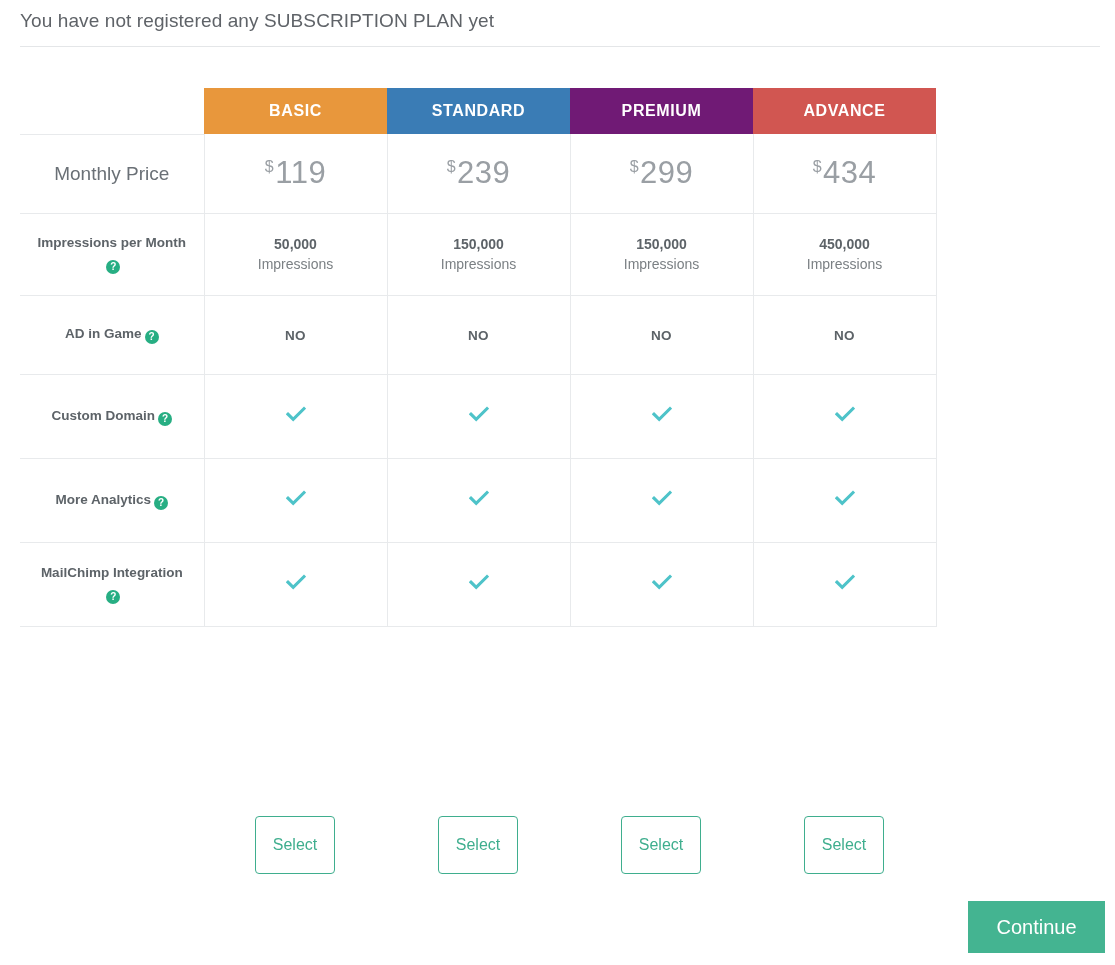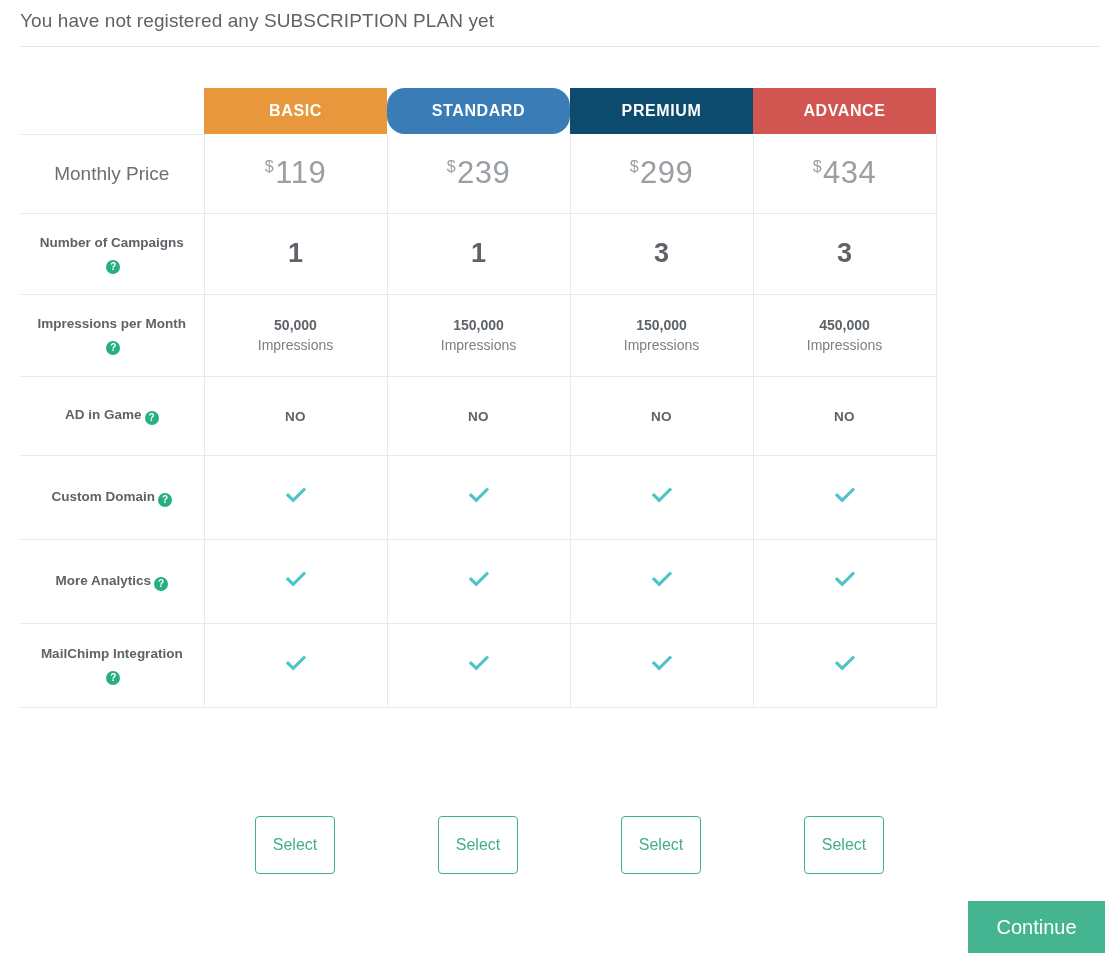--- a/index.html
+++ b/index.html
@@ -66,22 +66,22 @@
   }
   thead th.plan-head {
     height: 46px;
     color: #ffffff;
     font-size: 16px;
     font-weight: bold;
     letter-spacing: 0.6px;
     border: none;
   }
   th.plan-basic    { background: #e8973c; }
-  th.plan-standard { background: #3a7cb5; border-radius: 18px; }
-  th.plan-premium  { background: #0c4a6e; text-align: center; }
+  th.plan-standard { background: #3a7cb5; }
+  th.plan-premium  { background: #701a75; text-align: center; }
   th.plan-advance  { background: #d15651; }
 
   
   tbody td {
     border-top: 1px solid #e8eaec;
     border-bottom: 1px solid #e8eaec;
     margin-top: 40px;
   }
   tbody td.plan-cell {
     border-left: 1px solid #e8eaec;
@@ -257,37 +257,20 @@
           <span class="price"><span class="cur">$</span><span>239</span></span>
         </td>
         <td class="plan-cell">
           <span class="price"><span class="cur">$</span><span>299</span></span>
         </td>
         <td class="plan-cell">
           <span class="price"><span class="cur">$</span><span>434</span></span>
         </td>
       </tr>
 
-      <tr class="row-count">
-        <td class="label-cell">
-          <span>Number of Campaigns</span><span class="help-icon">?</span>
-        </td>
-        <td class="plan-cell">
-          <span class="count-val">1</span>
-        </td>
-        <td class="plan-cell">
-          <span class="count-val">1</span>
-        </td>
-        <td class="plan-cell">
-          <span class="count-val">3</span>
-        </td>
-        <td class="plan-cell">
-          <span class="count-val">3</span>
-        </td>
-      </tr>
 
       <tr class="row-impr">
         <td class="label-cell">
           <span>Impressions per Month</span><span class="help-icon">?</span>
         </td>
         <td class="plan-cell">
           <div class="impr-num">50,000</div>
           <div class="impr-word">Impressions</div>
         </td>
         <td class="plan-cell">

